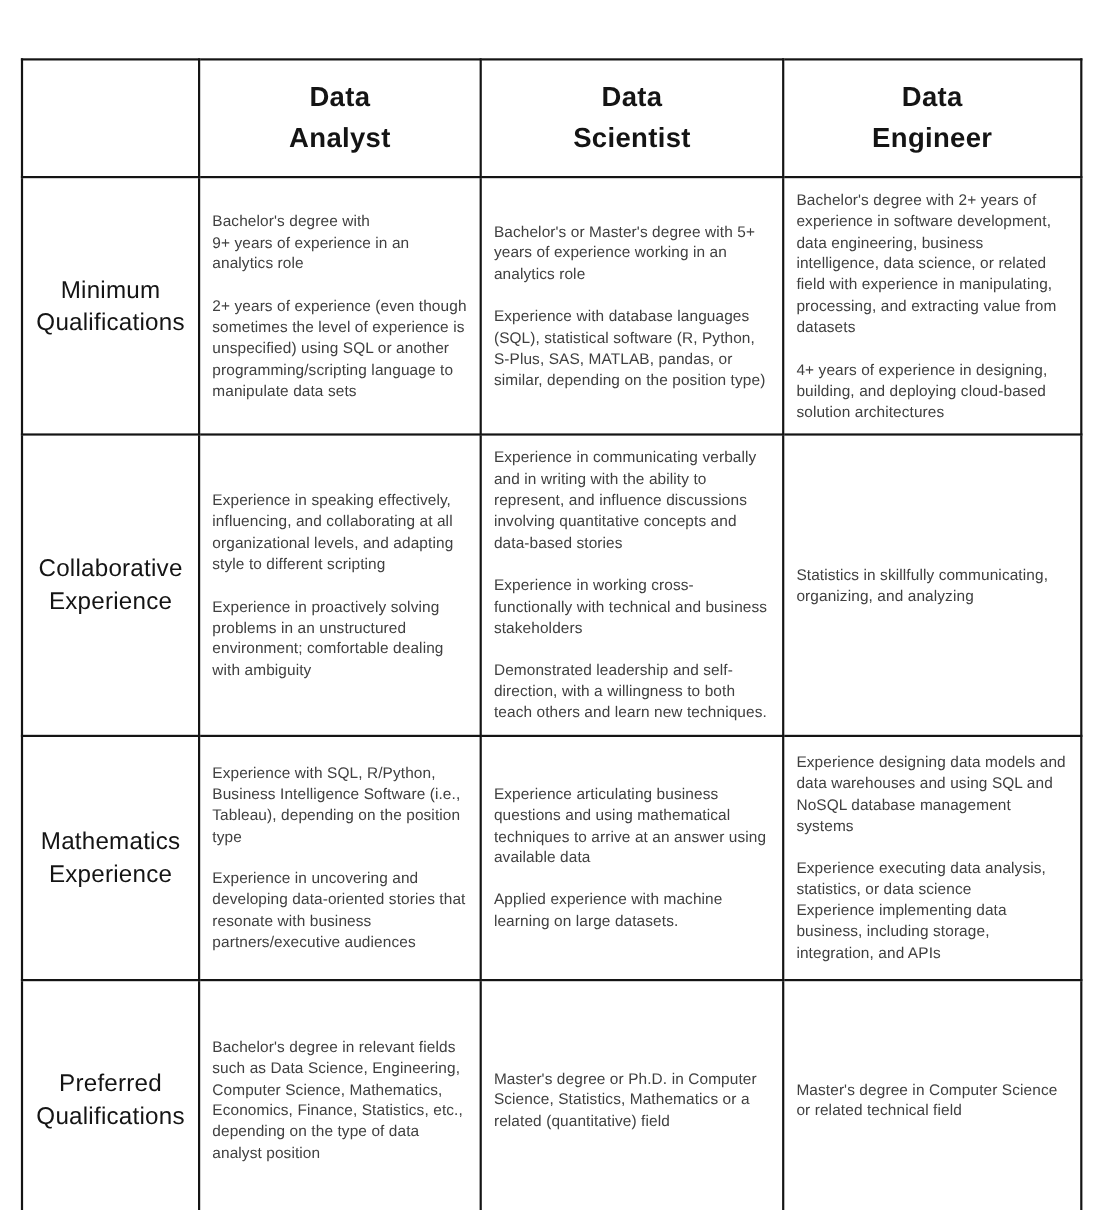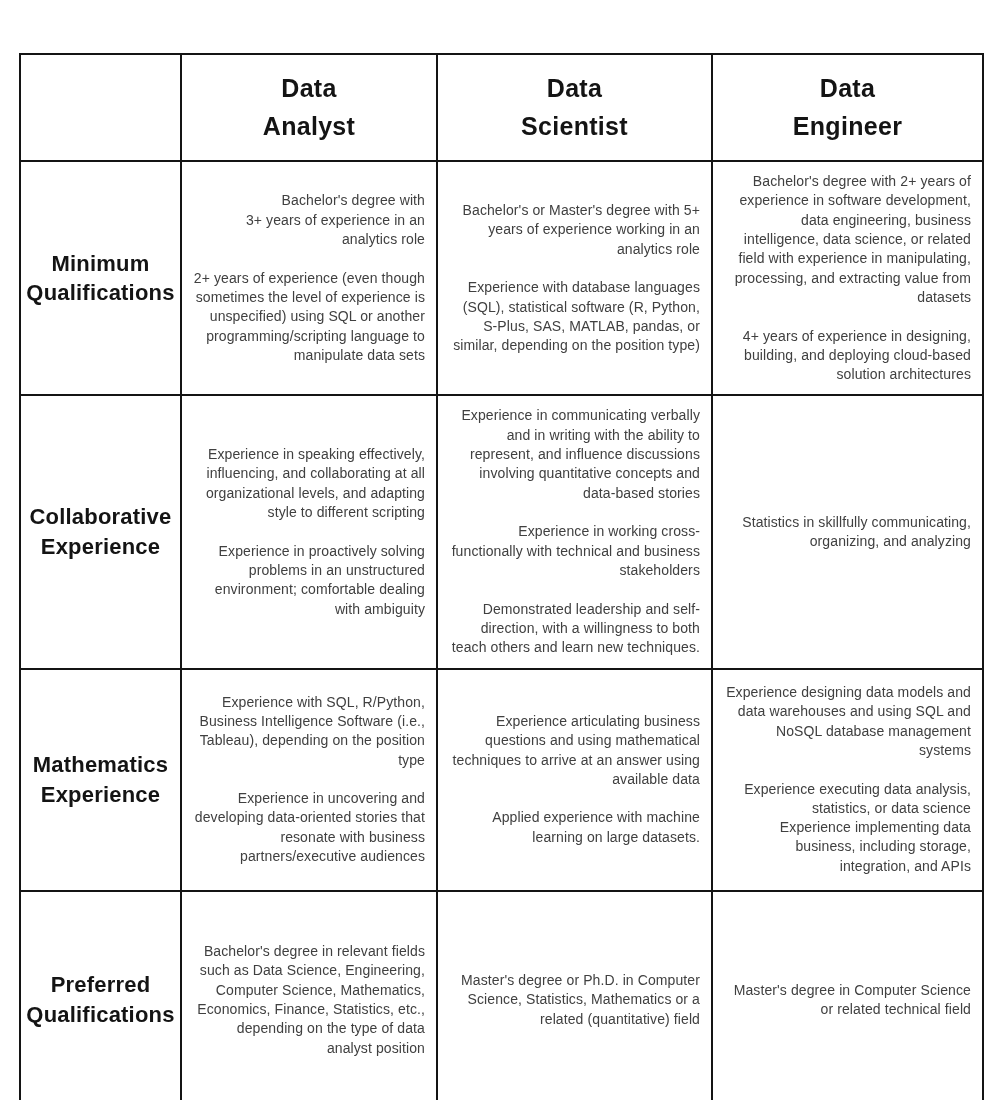--- a/index.html
+++ b/index.html
@@ -38,32 +38,32 @@
   th.col-header {
     font-size: 25px;
     font-weight: bold;
     color: #141414;
     text-align: center;
     line-height: 1.5;
     letter-spacing: 0.3px;
   }
   th.row-header {
     font-size: 22px;
-    font-weight: bold;
+    font-weight: normal;
     color: #141414;
     text-align: center;
     line-height: 1.35;
     padding: 0 4px;
     letter-spacing: 0.2px;
     margin-left: 20px;
   }
   td.body-cell {
     font-size: 14px;
     color: #404040;
-    text-align: right;
+    text-align: left;
     line-height: 1.38;
     padding: 10px 11px;
     letter-spacing: 0.1px;
   }
 </style>
 </head>
 <body>
 
 <div class="canvas">
   <table class="compare">
@@ -80,21 +80,21 @@
 Analyst</th>
         <th class="col-header">Data
 Scientist</th>
         <th class="col-header">Data
 Engineer</th>
       </tr>
       <tr class="body-row-0">
         <th class="row-header">Minimum
 Qualifications</th>
         <td class="body-cell">Bachelor's degree with
-3+ years of experience in an analytics role
+9+ years of experience in an analytics role
 
 2+ years of experience (even though sometimes the level of experience is unspecified) using SQL or another programming/scripting language to manipulate data sets</td>
         <td class="body-cell">Bachelor's or Master's degree with 5+ years of experience working in an analytics role
 
 Experience with database languages (SQL), statistical software (R, Python, S-Plus, SAS, MATLAB, pandas, or similar, depending on the position type)</td>
         <td class="body-cell">Bachelor's degree with 2+ years of experience in software development, data engineering, business intelligence, data science, or related field with experience in manipulating, processing, and extracting value from datasets
 
 4+ years of experience in designing, building, and deploying cloud-based solution architectures</td>
       </tr>
       <tr class="body-row-1">

